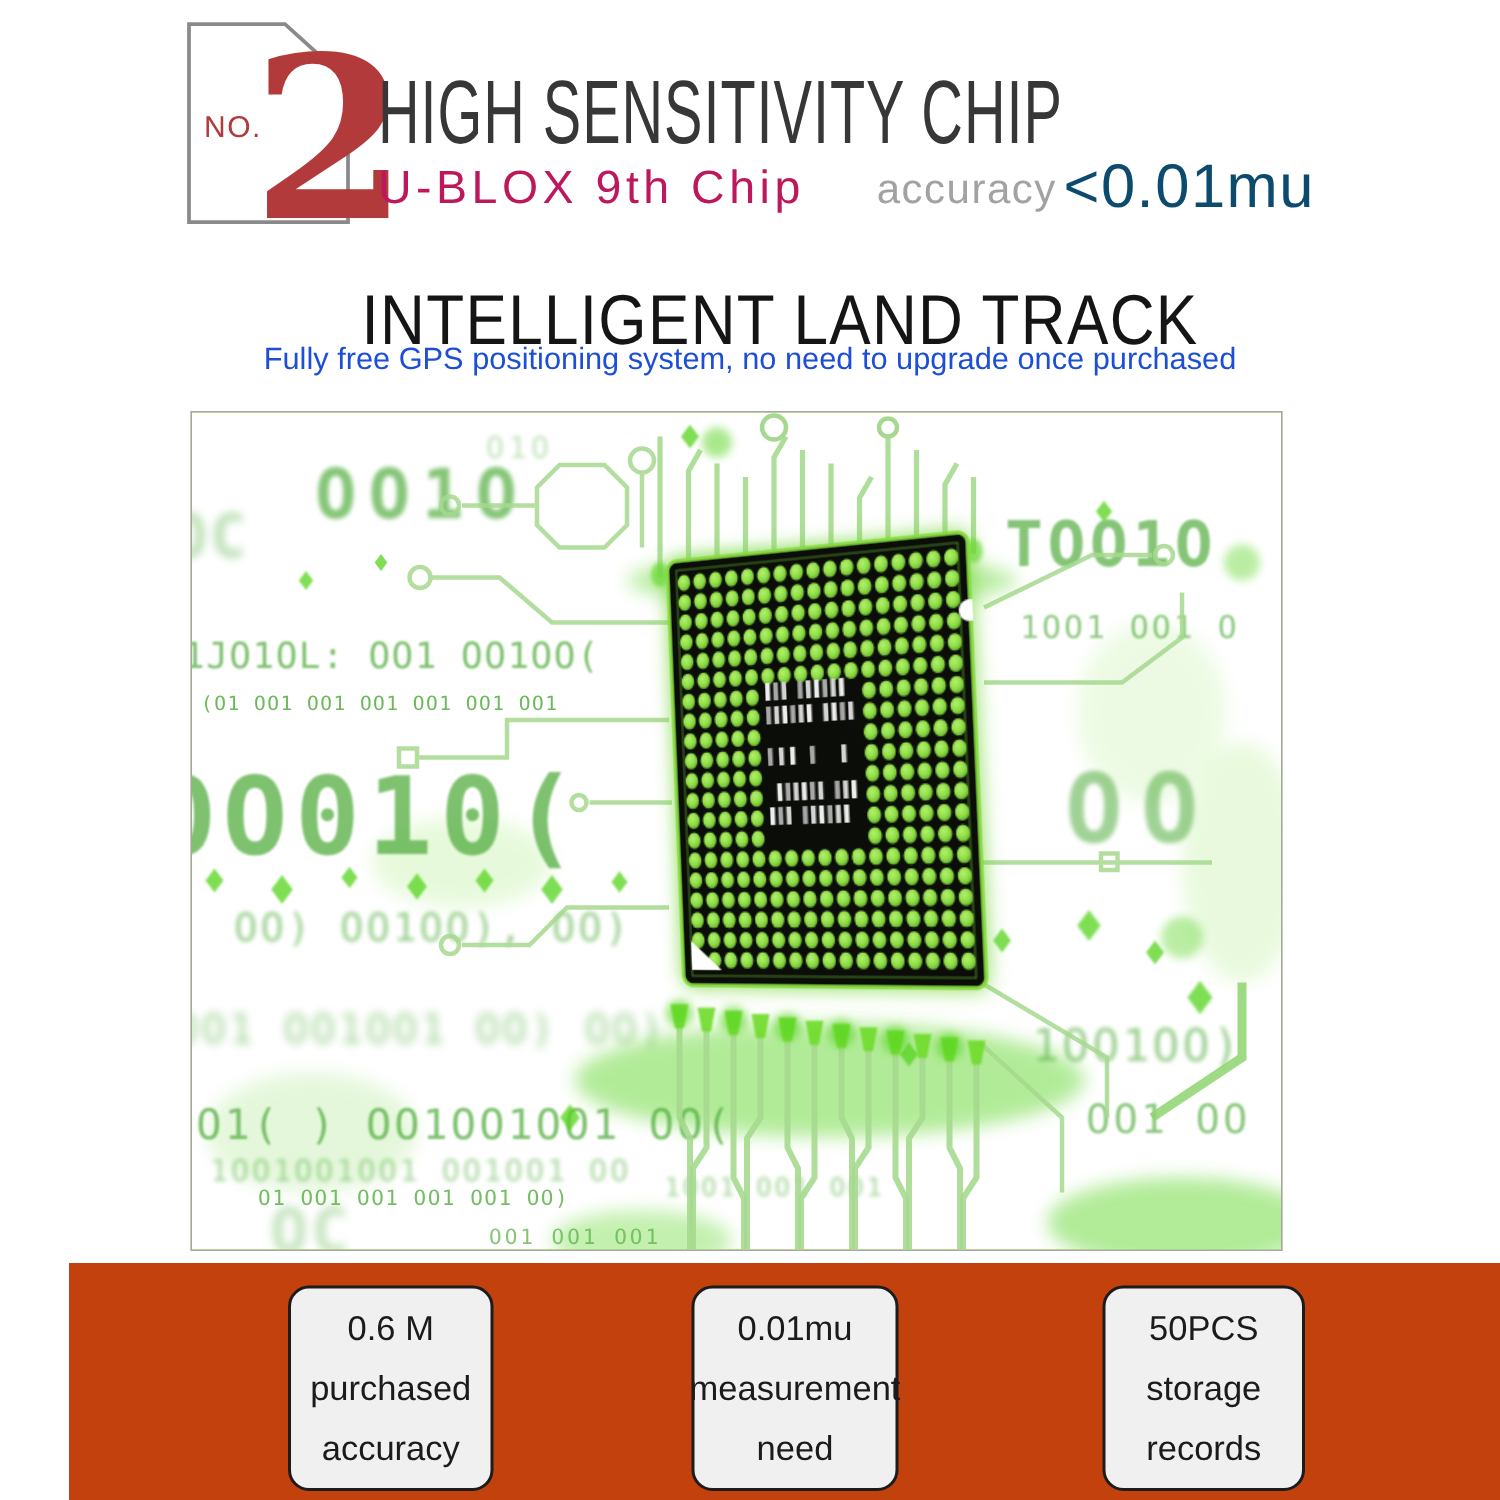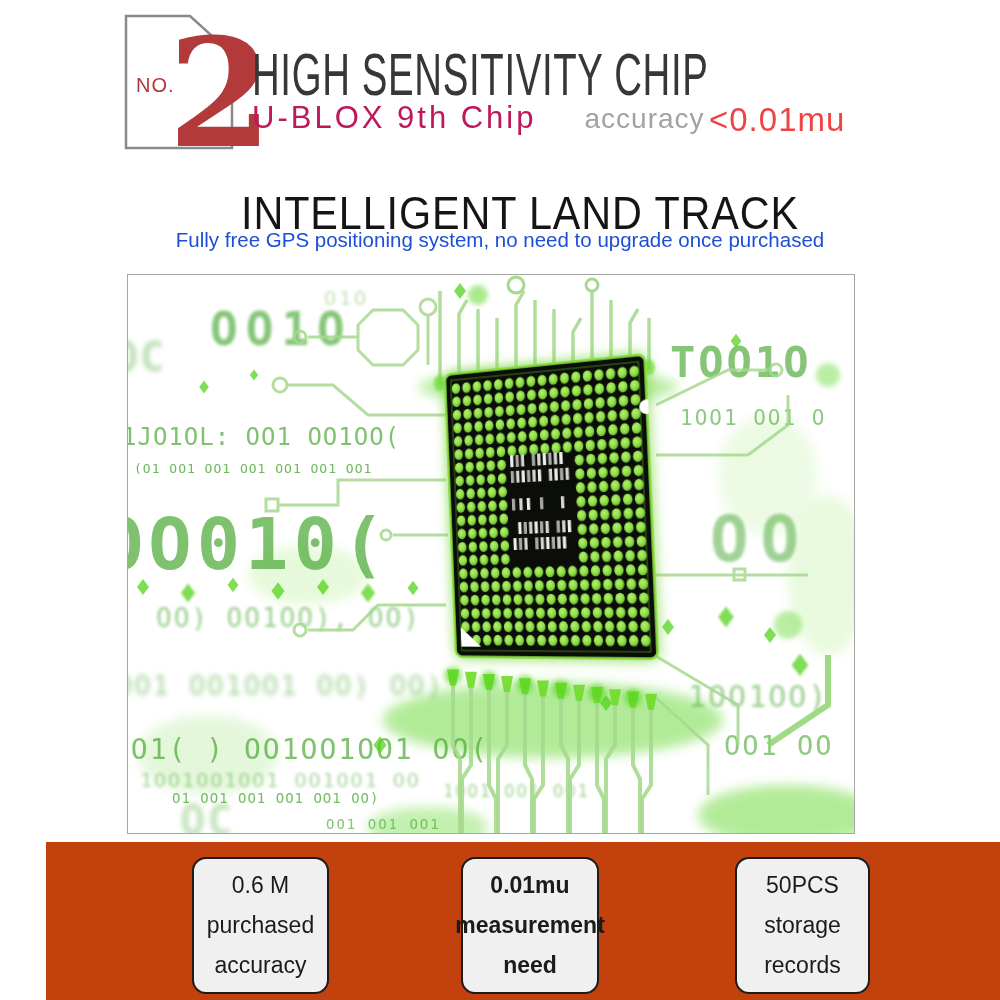--- a/index.html
+++ b/index.html
@@ -10,21 +10,21 @@
   
   .badge-svg{left:124px;top:14px;}
   .badge-no{left:136px;top:74px;font-size:20px;letter-spacing:1px;color:#b23a3a;}
   .badge-num{left:168px;top:18px;font-size:150px;line-height:1;color:#b23a3a;
              font-family:"DejaVu Serif", serif;font-weight:bold;}
   .main-title{left:252px;top:40px;font-size:60px;color:#373737;letter-spacing:1px;
               white-space:nowrap;transform:scaleX(.64);transform-origin:left top;}
   .sub-row{left:252px;top:98px;white-space:nowrap;}
   .chip-label{font-size:31px;color:#be185d;letter-spacing:3px;}
   .acc-label{font-size:28px;color:#a2a2a2;letter-spacing:1px;margin-left:48px;}
-  .acc-value{font-size:33px;color:#ef4444;letter-spacing:1px;position:relative;top:3px;text-align:center;}
+  .acc-value{font-size:41px;color:#0c4a6e;letter-spacing:1px;position:relative;top:3px;text-align:center;}
 
   
   .sect-title{left:0;top:185px;width:1000px;text-align:center;margin-left:20px;}
   .sect-title span{display:inline-block;font-size:47px;color:#151515;letter-spacing:1px;
                    transform:scaleX(.88);transform-origin:center top;white-space:nowrap;}
   .sect-sub{left:0;top:228px;width:1000px;text-align:center;font-size:20.5px;color:#1d4ed8;}
 
   
   .hero{left:127px;top:274px;width:726px;height:558px;border:1px solid #a6a6a6;
         background:#bef264;overflow:hidden;}
@@ -33,21 +33,21 @@
         transform:perspective(850px) rotateY(-18deg) rotate(-2.5deg);
         filter:drop-shadow(0 0 7px rgba(120,215,60,.85));}
 
   
   .bottom-strip{left:0;top:842px;width:1000px;height:158px;background:#c2410c;margin-left:46px;}
   .feature-box{position:absolute;top:15px;height:137px;background:#f0f0f0;
                border:2px solid #1c1c1c;border-radius:14px;box-sizing:border-box;
                display:flex;flex-direction:column;justify-content:center;align-items:center;
                gap:13px;font-size:23px;color:#1b1b1b;}
   .fb1{left:146px;width:137px;}
-  .fb2{left:415px;width:138px;font-weight:bold;}
+  .fb2{left:415px;width:138px;}
   .fb3{left:689px;width:135px;}
   .feature-box div{white-space:nowrap;}
 </style>
 </head>
 <body>
 
 <div class="abs" style="width:1000px;height:1000px;">
 
   <svg class="abs badge-svg" width="112" height="138">
     <path d="M2,2 H66 L108,40 V134 H2 Z" fill="#ffffff" stroke="#8a8a8a" stroke-width="2.5"></path>

